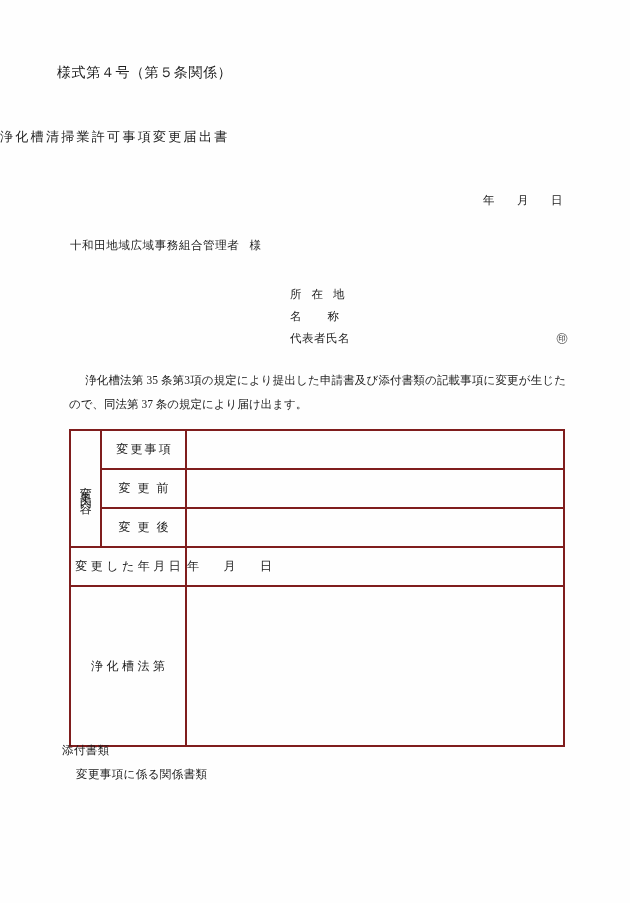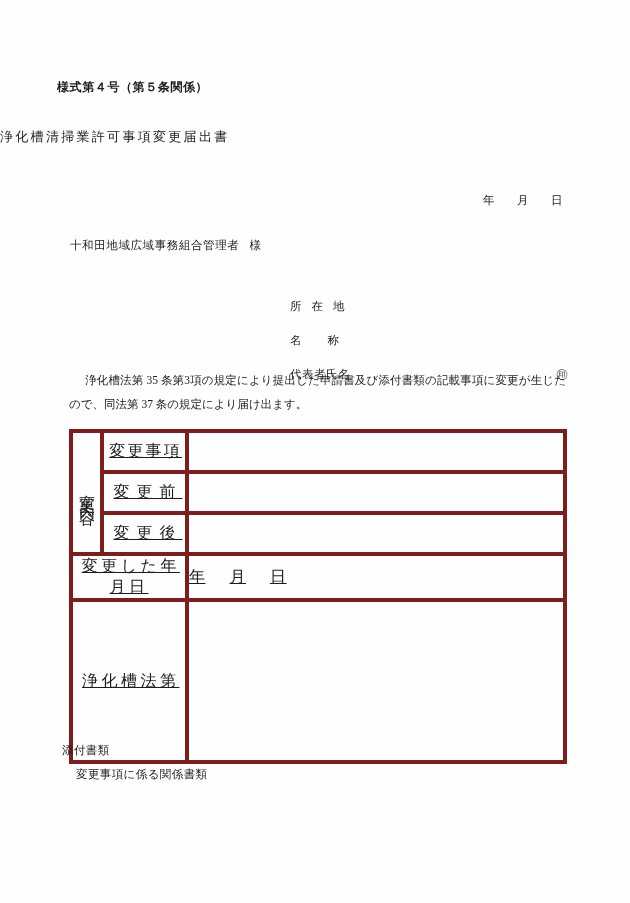--- a/index.html
+++ b/index.html
@@ -17,25 +17,24 @@
     width: 630px;
     height: 903px;
     background: #fefefe;
     overflow: hidden;
   }
 
   
   .form-no {
     position: absolute;
     left: 57px;
-    top: 79px;
-    font-size: 12px;
+    top: 64px;
+    font-size: 14px;
     letter-spacing: 0.6px;
     white-space: nowrap;
-    font-weight: bold;
   }
 
   .doc-title {
     position: absolute;
     left: 0;
     right: 0;
     top: 128px;
     text-align: left;
     font-size: 13px;
     letter-spacing: 2.3px;
@@ -68,21 +67,20 @@
     left: 290px;
     top: 283px;
     width: 278px;
     font-size: 11.5px;
   }
   .applicant-row {
     position: relative;
     height: 22px;
     line-height: 22px;
     white-space: nowrap;
-    margin-top: 12px;
   }
   .applicant-label {
     display: inline-block;
     letter-spacing: 0.5px;
   }
   .lab-spread-3 { letter-spacing: 10px; }
   .lab-spread-2 { letter-spacing: 26px; }
   .seal {
     position: absolute;
     right: 0;
@@ -106,25 +104,24 @@
   
   .change-table {
     position: absolute;
     left: 69px;
     top: 429px;
     width: 494px;
     border-collapse: collapse;
     table-layout: fixed;
   }
   .change-table td {
-    border: 4px solid #7f1d1d;
-    font-size: 16px;
+    border: 2px solid #7f1d1d;
+    font-size: 12px;
     padding: 0;
     vertical-align: middle;
-    text-decoration: underline;
   }
   .col-a { width: 31px; }
   .col-b { width: 85px; }
   .col-c { width: 378px; }
 
   .vert-label {
     text-align: center;
     vertical-align: middle;
     padding: 4px 0;
   }

